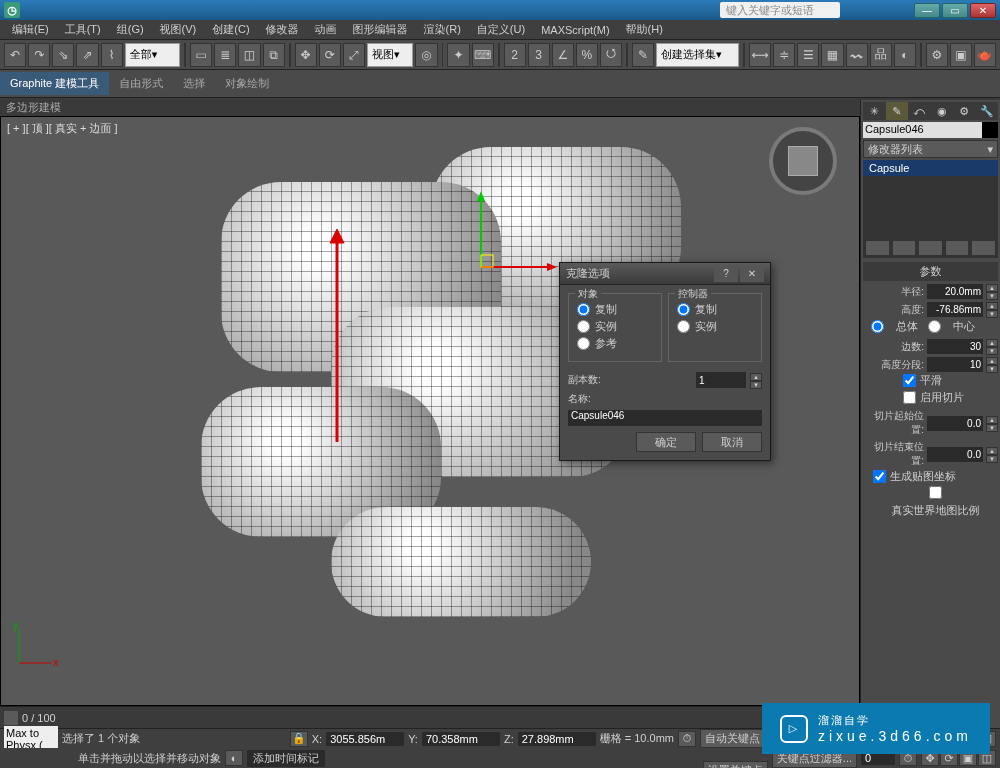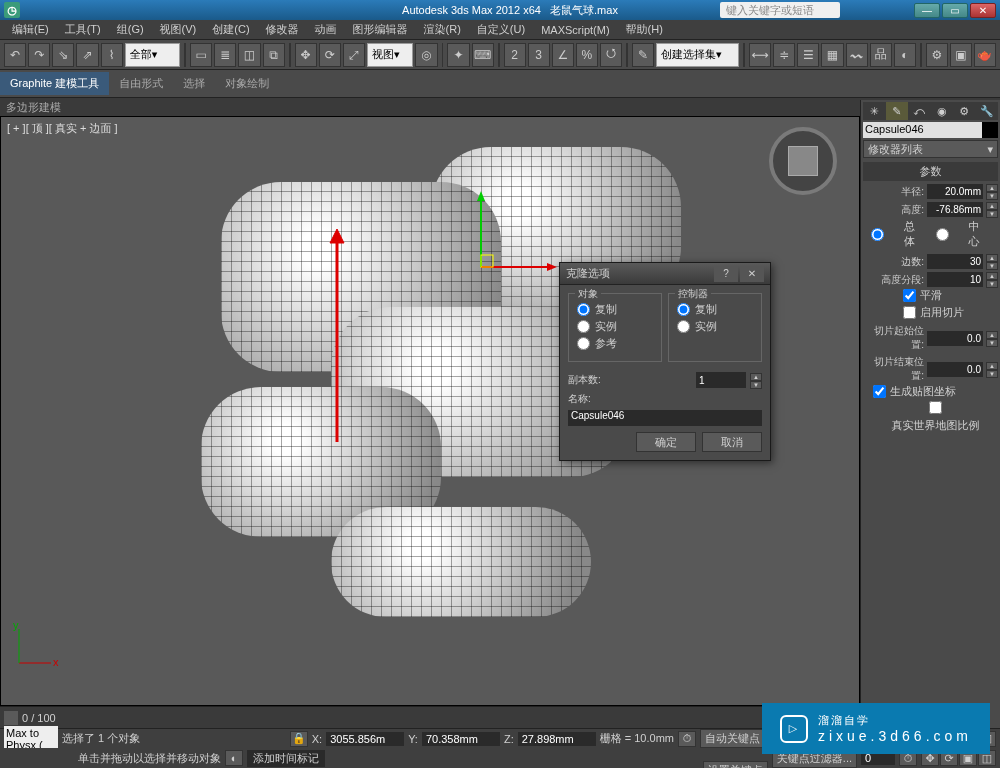--- a/index.html
+++ b/index.html
@@ -62,21 +62,21 @@
 .stack-item{background:#1a3a6a;color:#fff;padding:2px 6px;}
 .stack-btns{position:absolute;bottom:0;left:0;right:0;display:flex;gap:2px;padding:2px;}
 .stack-btns .sb{flex:1;height:16px;background:#5a5a5a;border:1px solid #333;}
 .rollout-hdr{background:#3a3a3a;text-align:center;padding:2px;margin-top:4px;}
 .param-row{display:flex;align-items:center;margin-top:3px;gap:3px;}
 .param-row .lbl{flex:1;text-align:right;color:#ccc;font-size:10px;}
 .param-row .spin{width:56px;height:15px;background:#2a2a2a;color:#fff;padding:0 2px;font-size:10px;display:flex;align-items:center;justify-content:flex-end;}
 .param-row .spin-btns{width:12px;height:15px;display:flex;flex-direction:column;}
 .param-row .spin-btns div{flex:1;background:#5a5a5a;border:1px solid #333;font-size:6px;display:flex;align-items:center;justify-content:center;}
 .radio-row{display:flex;gap:10px;padding:2px 8px;}
-.radio-row label{display:flex;align-items:center;gap:20px;font-size:10px;}
+.radio-row label{display:flex;align-items:center;gap:12px;font-size:10px;}
 .chk-row{display:flex;align-items:center;gap:4px;padding:1px 0 1px 40px;font-size:10px;}
 
 
 .dialog{position:absolute;left:559px;top:262px;width:212px;background:#4a4a4a;border:1px solid #1a1a1a;box-shadow:2px 2px 8px rgba(0,0,0,0.5);}
 .dlg-title{height:22px;background:linear-gradient(#5a5a5a,#3a3a3a);display:flex;align-items:center;padding:0 6px;border-bottom:1px solid #222;}
 .dlg-title .t{flex:1;}
 .dlg-title .hb,.dlg-title .cb{width:24px;height:16px;background:#555;margin-left:2px;display:flex;align-items:center;justify-content:center;font-size:10px;}
 .dlg-body{padding:8px;}
 .fieldset{border:1px solid #666;padding:6px 8px 8px;margin-bottom:6px;position:relative;}
 .fieldset .legend{position:absolute;top:-7px;left:6px;background:#4a4a4a;padding:0 3px;font-size:10px;}
@@ -103,23 +103,20 @@
 .wm .play{width:28px;height:28px;border:2px solid #fff;border-radius:6px;display:flex;align-items:center;justify-content:center;}
 .wm .sub{font-size:14px;letter-spacing:4px;display:block;}
 
 input[type=radio],input[type=checkbox]{margin:0;}
 </style>
 </head>
 <body>
 
 <div class="title-bar">
   <div class="app-icon">◷</div>
-  <div class="title-text">
-    <span>Autodesk 3ds Max  2012 x64</span> &nbsp; <span>老鼠气球.max</span>
-  </div>
   <div class="search-box">键入关键字或短语</div>
   <div class="win-controls">
     <div class="win-btn">—</div>
     <div class="win-btn">▭</div>
     <div class="win-btn close">✕</div>
   </div>
 </div>
 
 <div class="menu-bar">
   <div class="menu-item">编辑(E)</div>
@@ -294,20 +291,30 @@
     <div class="ct">🔧</div>
   </div>
   <div class="cmd-name-row">
     <div class="cmd-name-input">Capsule046</div>
     <div class="cmd-color"></div>
   </div>
   <div class="cmd-drop">
       <span>修改器列表</span>
       <span>▾</span>
     </div>
+  <div class="stack">
+    <div class="stack-item">Capsule</div>
+    <div class="stack-btns">
+      <div class="sb"></div>
+      <div class="sb"></div>
+      <div class="sb"></div>
+      <div class="sb"></div>
+      <div class="sb"></div>
+    </div>
+  </div>
 
   <div class="rollout-hdr">参数</div>
 
   <div class="param-row">
     <span class="lbl">半径:</span>
     <span class="spin">20.0mm</span>
     <div class="spin-btns">
         <div>▲</div>
         <div>▼</div>
       </div>

